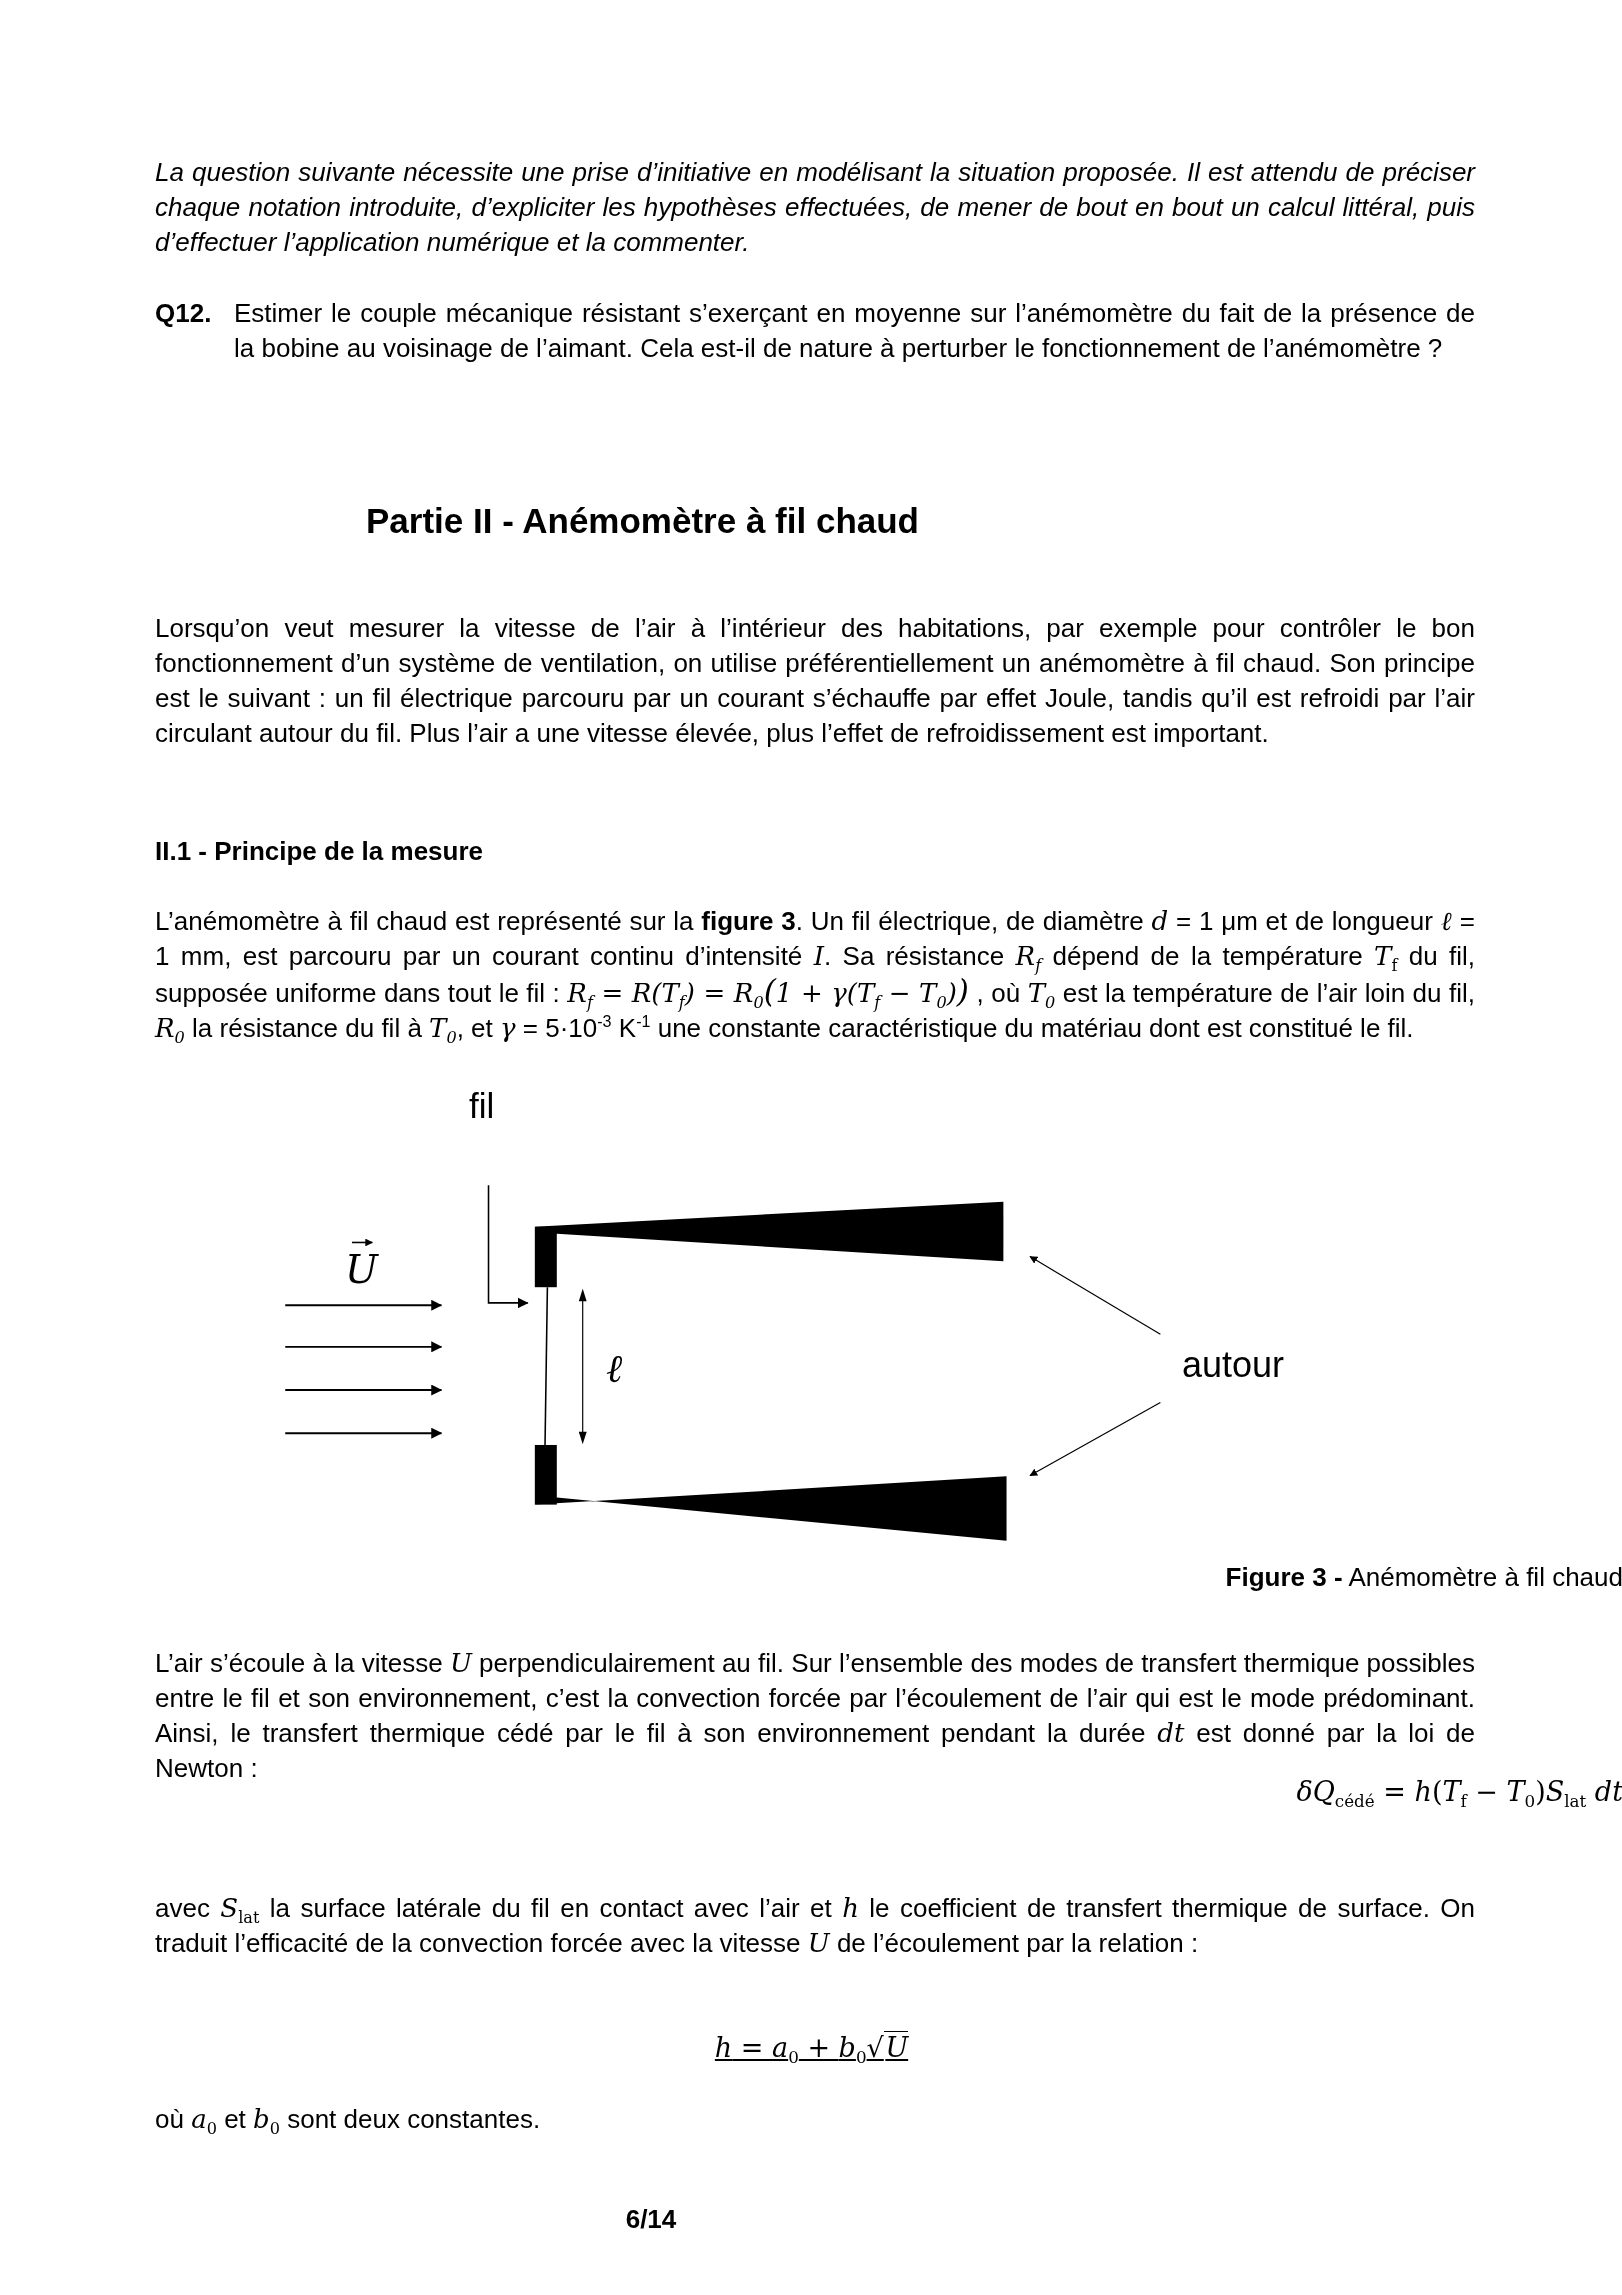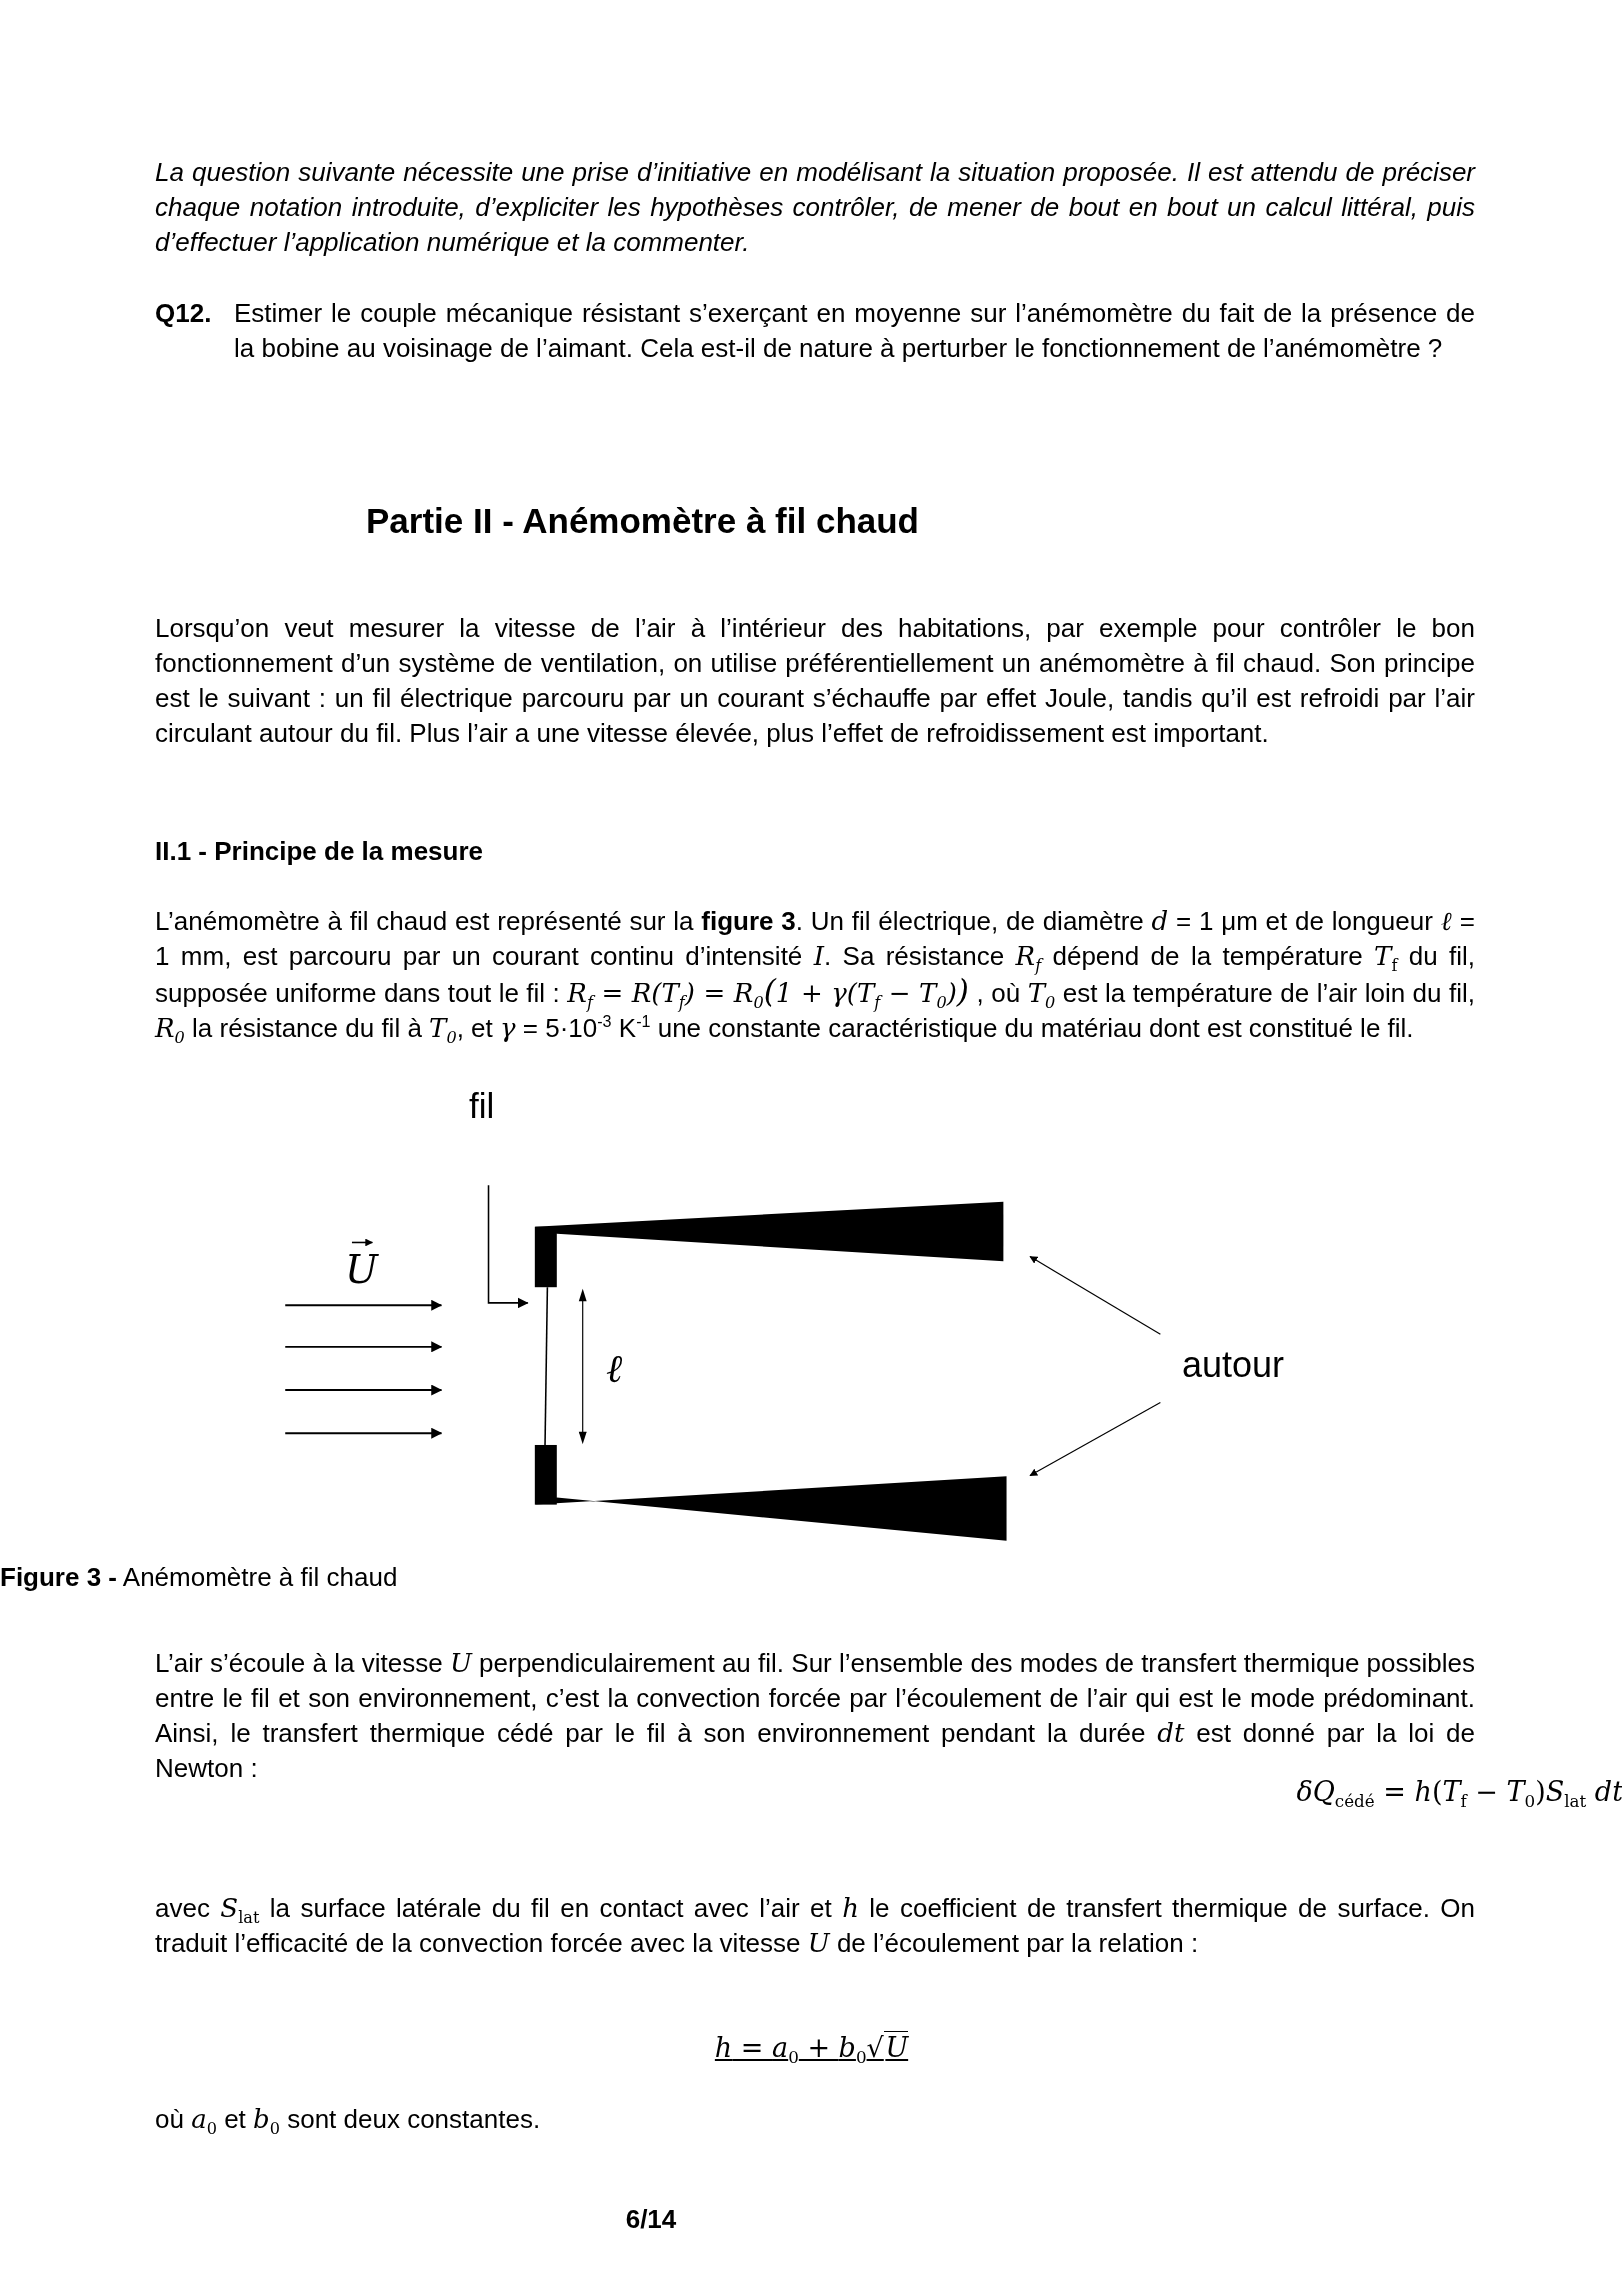--- a/index.html
+++ b/index.html
@@ -9,29 +9,29 @@
   .just { text-align: justify; text-align-last: left; }
   .ital { font-style: italic; }
   .q-label { font-weight: bold; position: absolute; left: 0; top: 0; }
   .q-body { margin-left: 79px; text-align: justify; }
   .title { position: absolute; left: 0; width: 1285px; text-align: center; font-weight: bold; font-size: 35px; }
   .h2 { font-weight: bold; }
   .m { font-family: "DejaVu Serif", serif; font-style: italic; }
   .mr { font-family: "DejaVu Serif", serif; }
   sub, sup { font-size: 62%; line-height: 0; }
   .eq { position: absolute; left: 0; width: 1623px; text-align: center; font-size: 27px; font-family: "DejaVu Serif", serif; }
-  .caption { position: absolute; left: 0; width: 1623px; text-align: left; font-size: 26px; }
+  .caption { position: absolute; left: 0; width: 1623px; text-align: right; font-size: 26px; }
   .pagenum { position: absolute; left: 0; width: 1302px; text-align: center; font-weight: bold; font-size: 26px; }
   .fig { position: absolute; left: 0; top: 0; width: 1623px; height: 2295px; pointer-events: none; }
   .sqrt { border-top: 1.6px solid #000; padding-left: 1.6px; }
 </style>
 </head>
 <body>
 
-<div class="blk just ital" style="top:155px;">La question suivante nécessite une prise d’initiative en modélisant la situation proposée. Il est attendu de préciser chaque notation introduite, d’expliciter les hypothèses contrôler, de mener de bout en bout un calcul littéral, puis d’effectuer l’application numérique et la commenter.</div>
+<div class="blk just ital" style="top:155px;">La question suivante nécessite une prise d’initiative en modélisant la situation proposée. Il est attendu de préciser chaque notation introduite, d’expliciter les hypothèses effectuées, de mener de bout en bout un calcul littéral, puis d’effectuer l’application numérique et la commenter.</div>
 
 <div class="blk" style="top:296px;">
   <span class="q-label">Q12.</span>
   <div class="q-body">Estimer le couple mécanique résistant s’exerçant en moyenne sur l’anémomètre du fait de la présence de la bobine au voisinage de l’aimant. Cela est-il de nature à perturber le fonctionnement de l’anémomètre ?</div>
 </div>
 
 <div class="title" style="top:501px;">Partie II - Anémomètre à fil chaud</div>
 
 <div class="blk just" style="top:611px;">Lorsqu’on veut mesurer la vitesse de l’air à l’intérieur des habitations, par exemple pour contrôler le bon fonctionnement d’un système de ventilation, on utilise préférentiellement un anémomètre à fil chaud. Son principe est le suivant : un fil électrique parcouru par un courant s’échauffe par effet Joule, tandis qu’il est refroidi par l’air circulant autour du fil. Plus l’air a une vitesse élevée, plus l’effet de refroidissement est important.</div>
 

